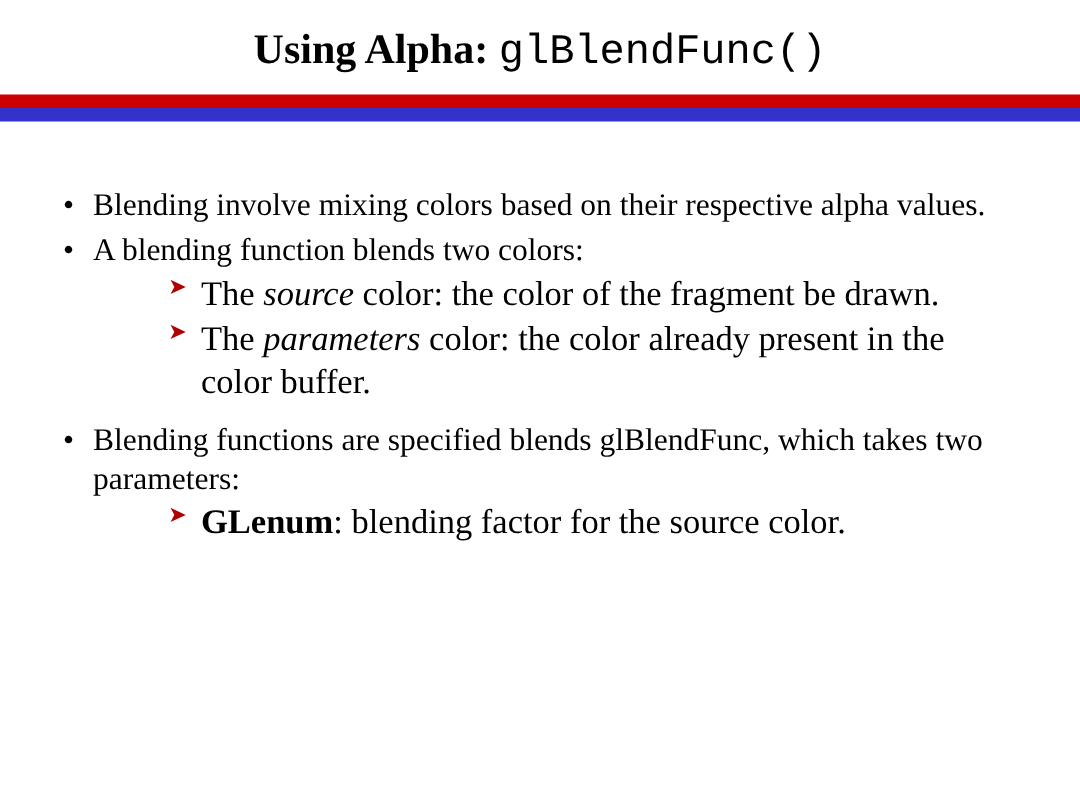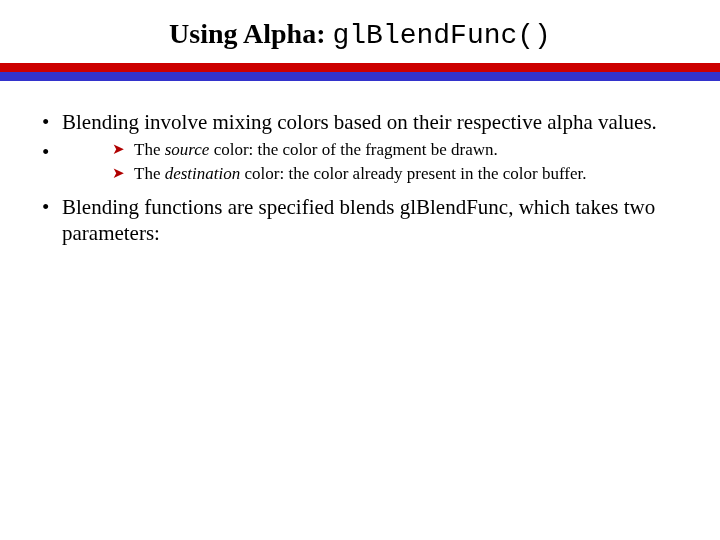--- a/index.html
+++ b/index.html
@@ -37,20 +37,21 @@
     background: #cc0000;
   }
   .divider .bar-bottom {
     height: 9px;
     background: #3333cc;
   }
   .content {
     padding: 28px 40px 0 40px;
     font-size: 21px;
     line-height: 1.25;
+    margin-top: 14px;
   }
   ul.bullets {
     list-style: none;
     padding: 0;
     margin: 0;
   }
   ul.bullets > li {
     position: relative;
     padding-left: 22px;
     margin-bottom: 4px;
@@ -59,21 +60,21 @@
     content: "•";
     position: absolute;
     left: 2px;
     top: 0;
     font-size: 21px;
   }
   ul.sub {
     list-style: none;
     padding: 0;
     margin: 2px 0 10px 50px;
-    font-size: 17px;
+    font-size: 23px;
   }
   ul.sub > li {
     position: relative;
     padding-left: 22px;
     margin-bottom: 2px;
   }
   ul.sub > li::before {
     content: "➤";
     position: absolute;
     left: 0;
@@ -100,32 +101,36 @@
   </div>
 
   <div class="content">
     <ul class="bullets">
 
       <li>
         <span>Blending involve mixing colors based on their respective alpha values.</span>
       </li>
 
       <li>
+        <span>A blending function blends two colors:</span>
         <ul class="sub">
           <li>
             <span>The </span><span class="italic">source</span><span> color: the color of the fragment be drawn.</span>
           </li>
           <li>
-            <span>The </span><span class="italic">destination</span><span> color: the color already present in the color buffer.</span>
+            <span>The </span><span class="italic">parameters</span><span> color: the color already present in the color buffer.</span>
           </li>
         </ul>
       </li>
 
       <li>
         <span>Blending functions are specified blends </span><span class="mono">glBlendFunc</span><span>, which takes two parameters:</span>
         <ul class="sub">
+          <li>
+            <span class="mono bold">GLenum</span><span>: blending factor for the source color.</span>
+          </li>
         </ul>
       </li>
 
     </ul>
   </div>
 
 </div>
 
 </body></html>

